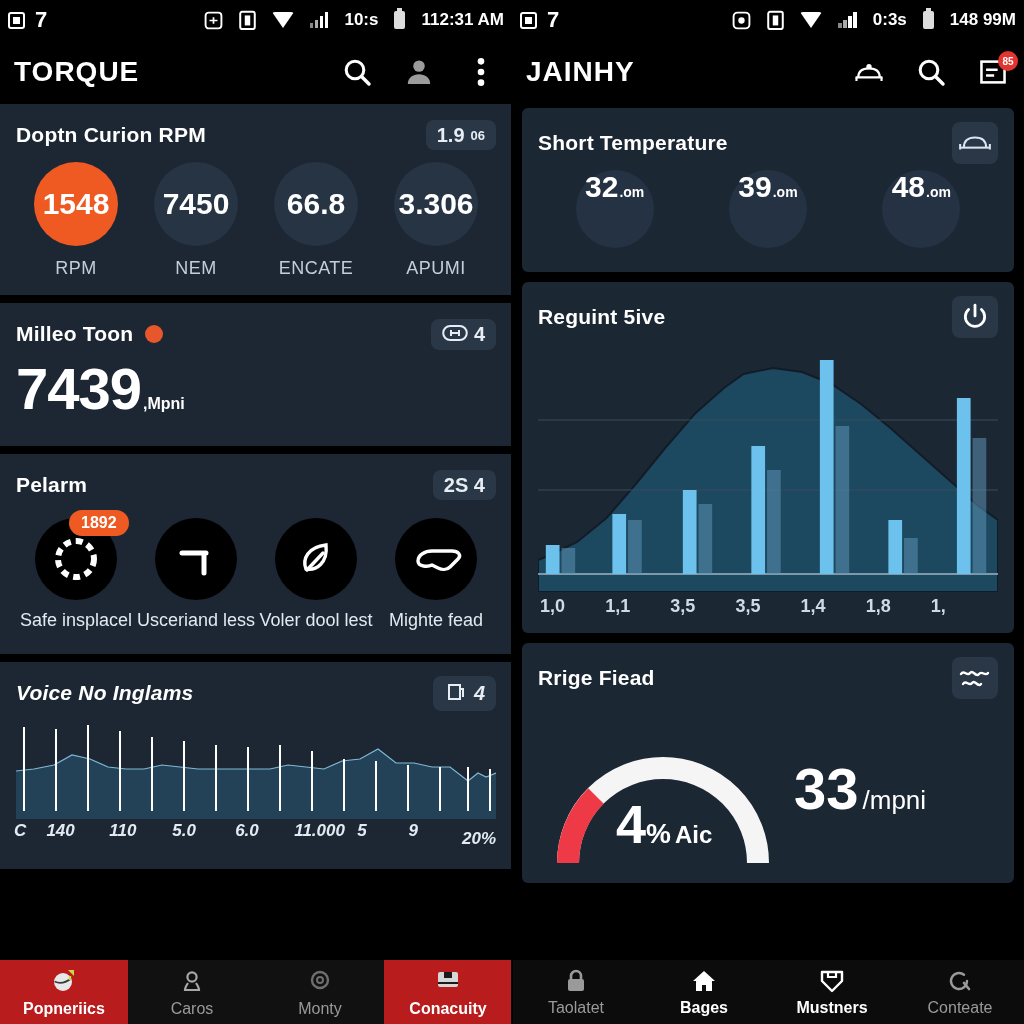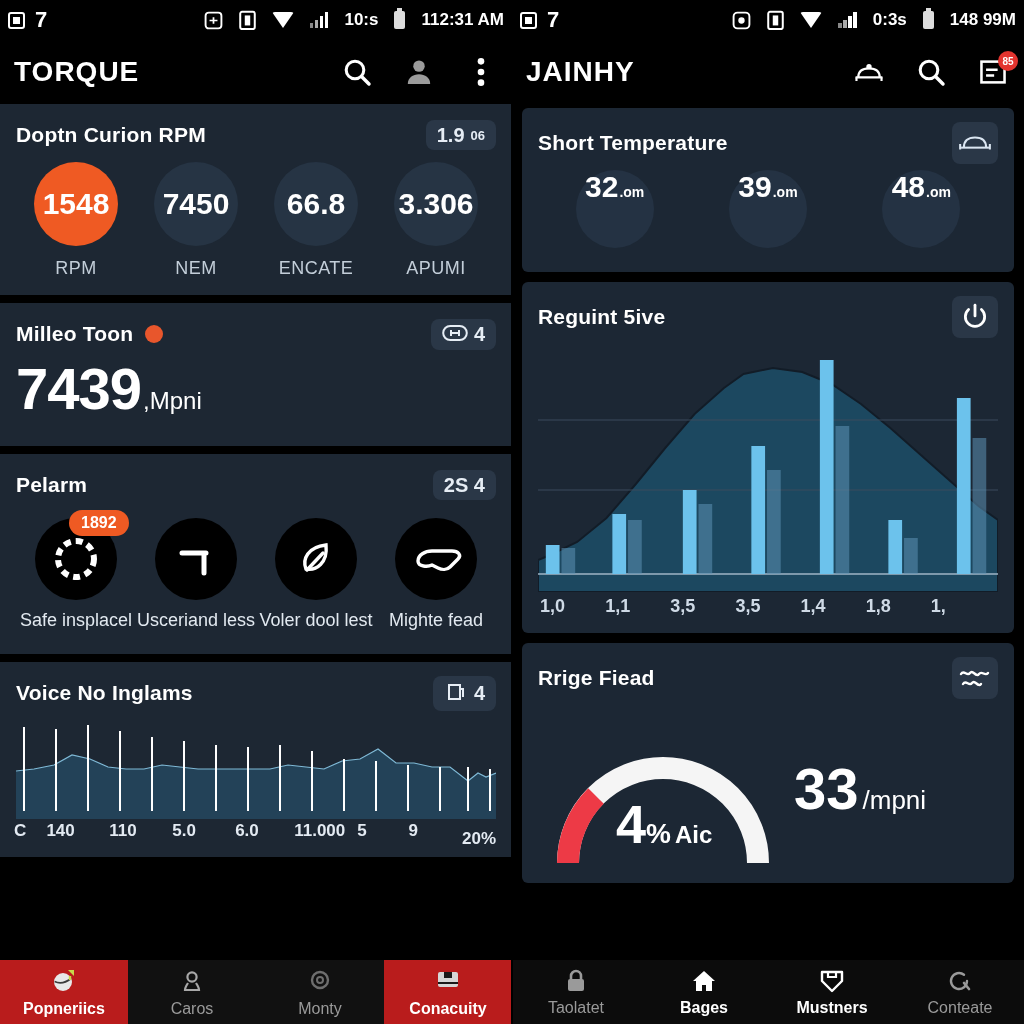--- a/index.html
+++ b/index.html
@@ -99,21 +99,21 @@
     width: 84px; height: 84px; border-radius: 50%; background: #263444;
     display: flex; align-items: center; justify-content: center;
     color: #fff; font-size: 30px; font-weight: bold;
   }
   .gauge.active .bubble { background: #ef5a23; }
   .gauge .lbl { margin-top: 12px; font-size: 18px; color: #c3ced9; letter-spacing: .5px; }
 
   
   .bigval { margin-top: 4px; display: flex; align-items: baseline; color: #fff; text-align: center; }
   .bigval .num { font-size: 58px; font-weight: bold; letter-spacing: -1px; }
-  .bigval .unit { font-size: 24px; font-weight: normal; margin-left: 2px; margin-top: 11px; }
+  .bigval .unit { font-size: 16px; font-weight: bold; margin-left: 2px; margin-top: 11px; }
 
   
   .act-row { display: flex; margin-top: 16px; }
   .act { flex: 1; display: flex; flex-direction: column; align-items: center; position: relative; }
   .act .circ {
     width: 82px; height: 82px; border-radius: 50%; background: #000000;
     display: flex; align-items: center; justify-content: center; color: #fff;
     position: relative;
   }
   .act .pill {
@@ -328,21 +328,21 @@
             <div class="circ">
               <svg width="56" height="52" viewBox="0 0 56 52">
                   <path d="M10 28c0-6 7-10 14-10h20c6 0 10 4 6 8l-8 8c-3 3-8 3-12 1l-6-3c-4 2-14 2-14-4z" fill="none" stroke="#fff" stroke-width="3.4" stroke-linejoin="round"></path>
                 </svg>
             </div>
             <div class="cap">Mighte fead</div>
           </div>
         </div>
       </div>
 
-      <div class="card" style="padding-bottom:8px;">
+      <div class="card" style="padding-bottom:20px;font-style:italic;">
         <div class="card-head">
           <div class="card-title">Voice No Inglams</div>
           <div class="card-badge">
             <span>
               <svg width="24" height="22" viewBox="0 0 24 22">
                   <path d="M5 4h11v14H5z" fill="none" stroke="#e6edf5" stroke-width="2"></path>
                   <path d="M16 8h3v8" fill="none" stroke="#e6edf5" stroke-width="2"></path>
                 </svg>
             </span>
             <span>4</span>

